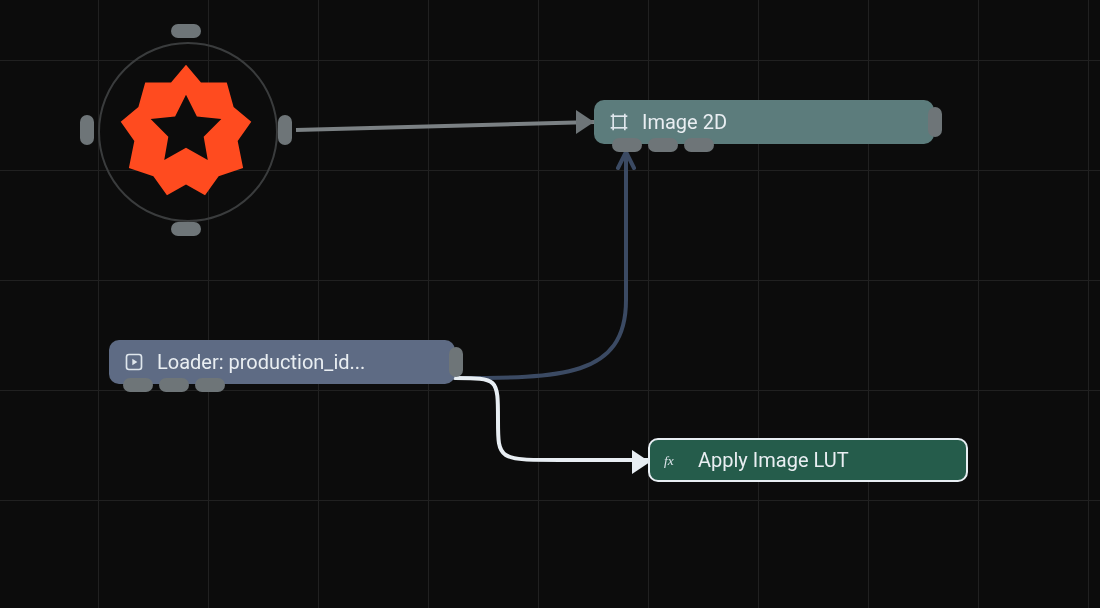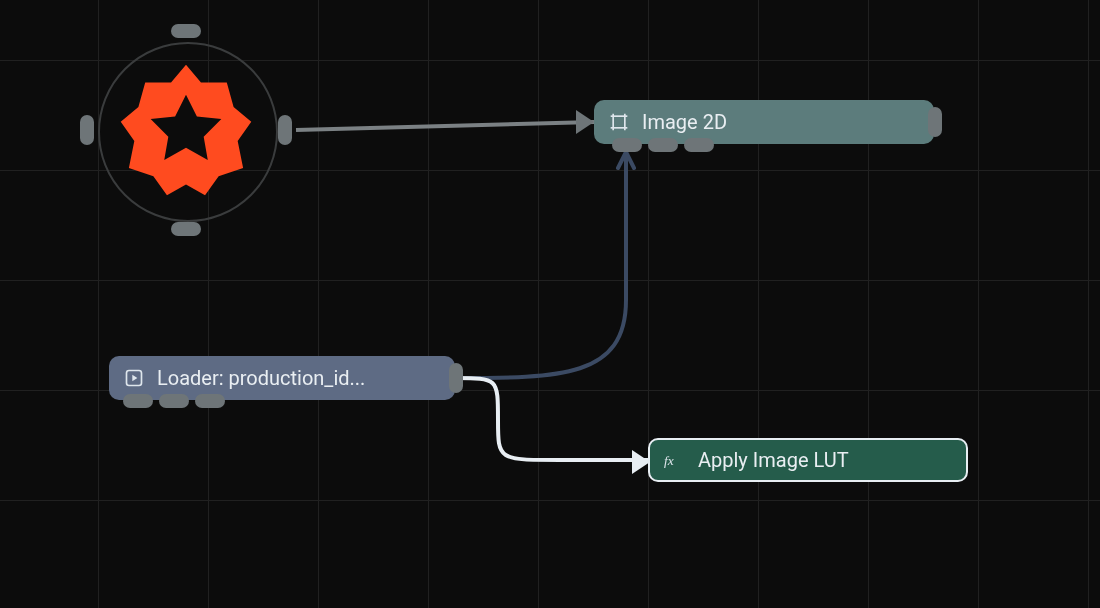--- a/index.html
+++ b/index.html
@@ -42,21 +42,21 @@
     box-sizing: border-box;
     user-select: none;
   }
   .node.image2d {
     background: #5c7c7c;
     left: 594px; top: 100px;
     width: 340px;
   }
   .node.loader {
     background: #5e6b84;
-    left: 109px; top: 356px;
+    left: 109px; top: 340px;
     width: 346px;
     text-align: right;
   }
   .node.applylut {
     background: #255c4b;
     left: 648px; top: 438px;
     width: 320px;
     border: 2px solid #e8eef3;
   }
   .node .icon {

